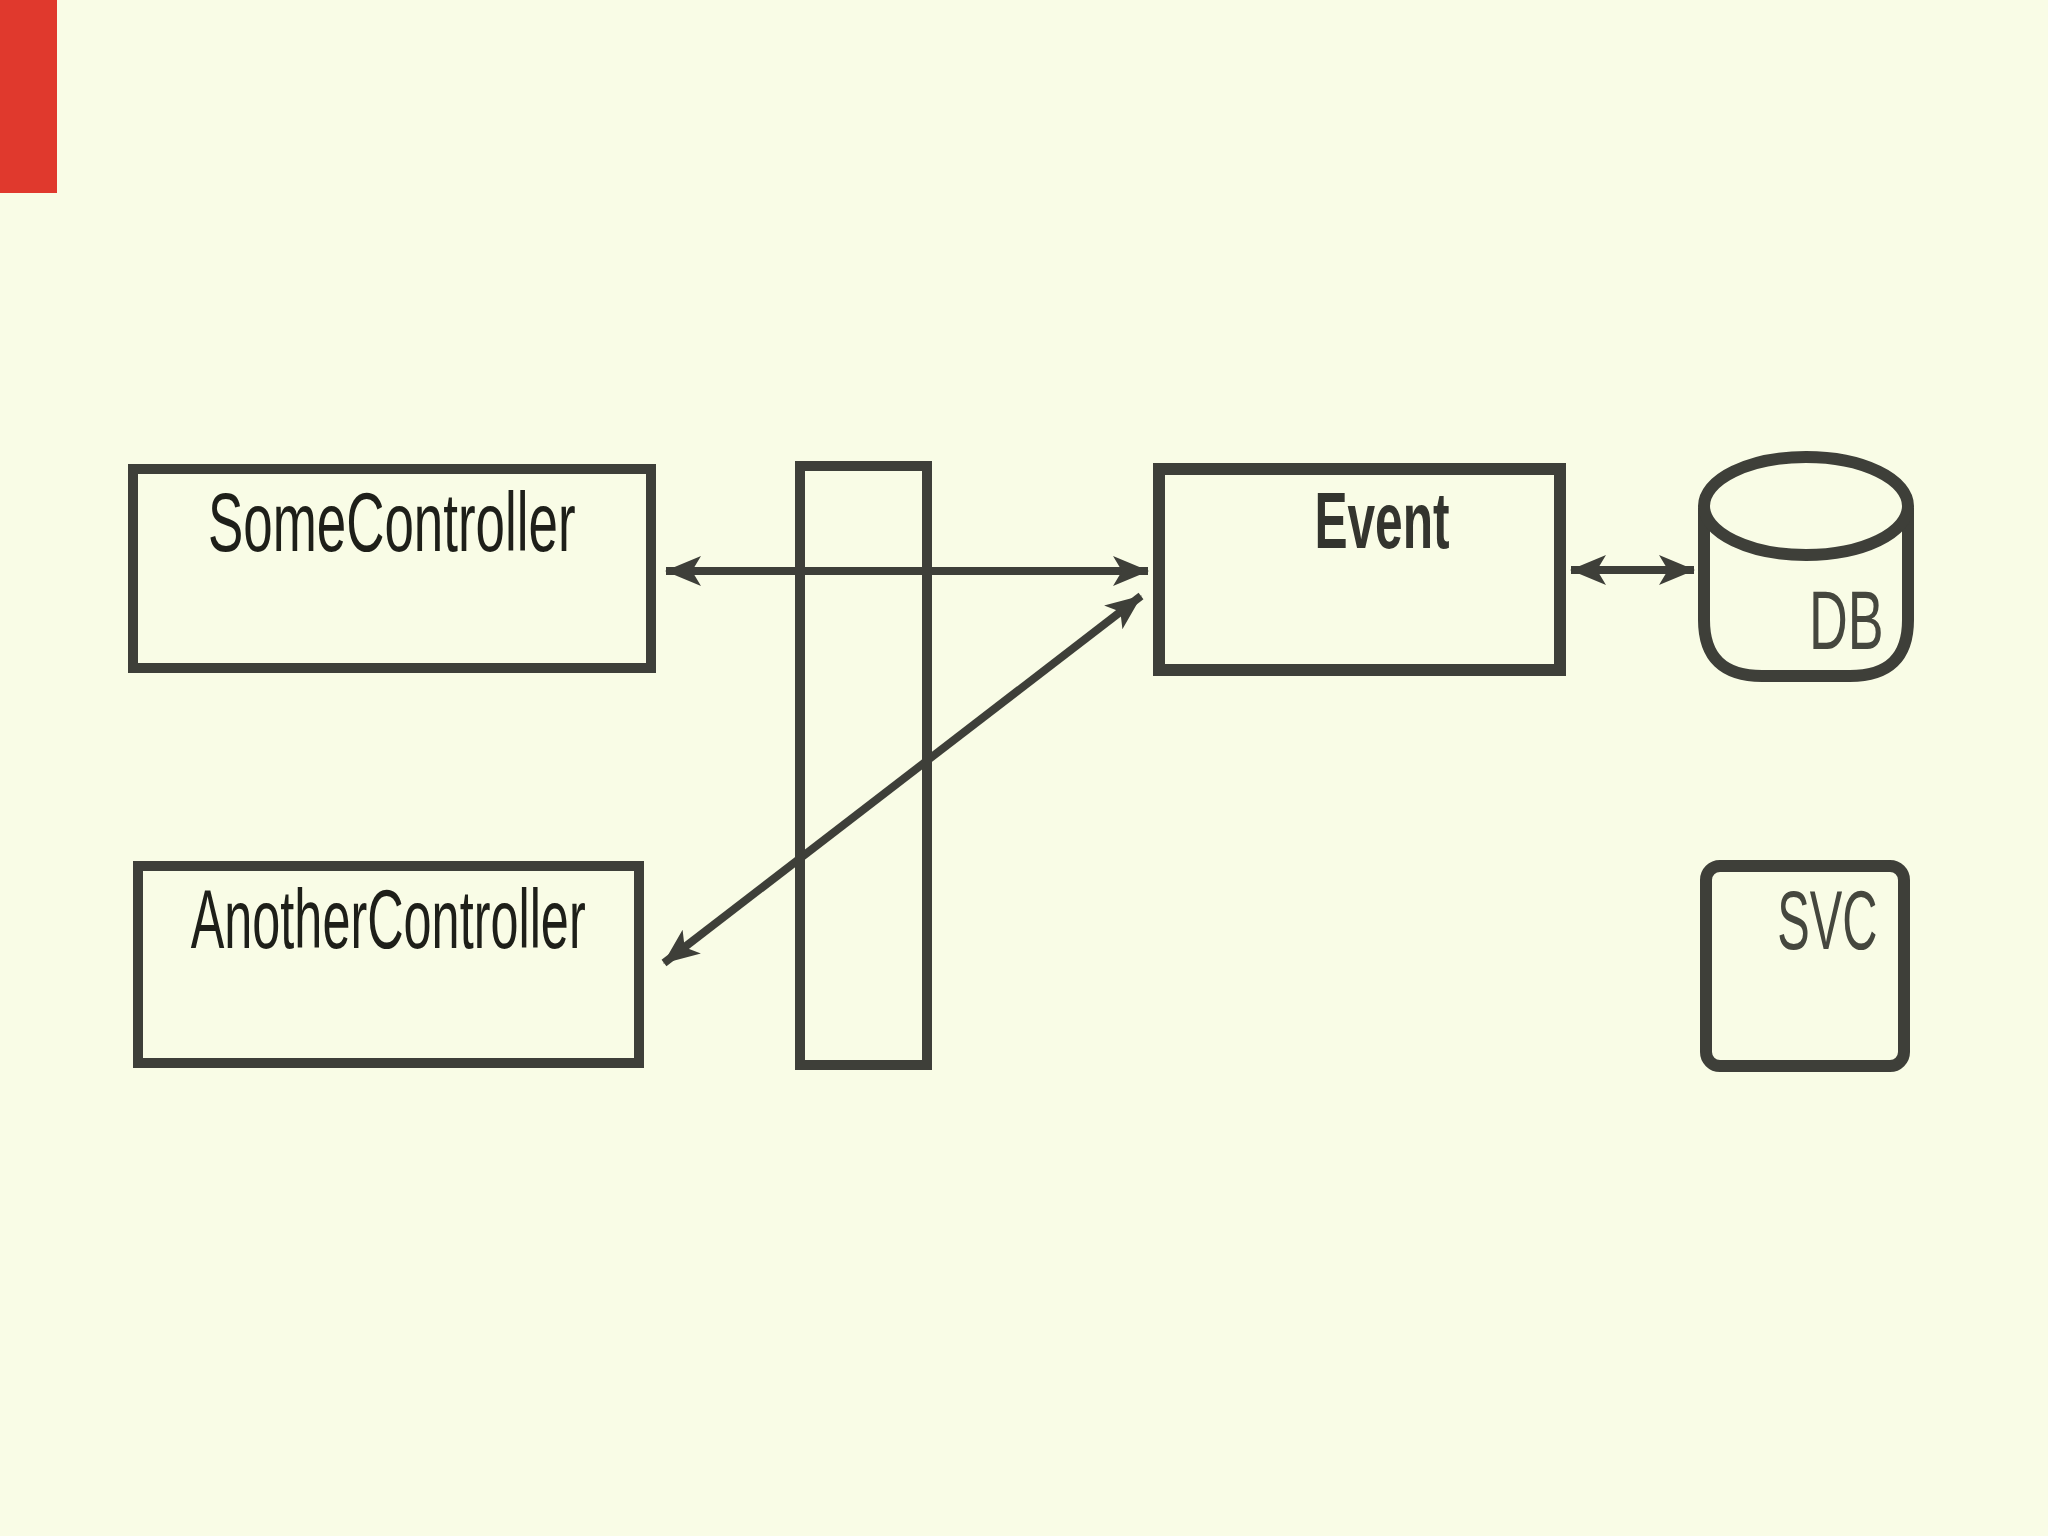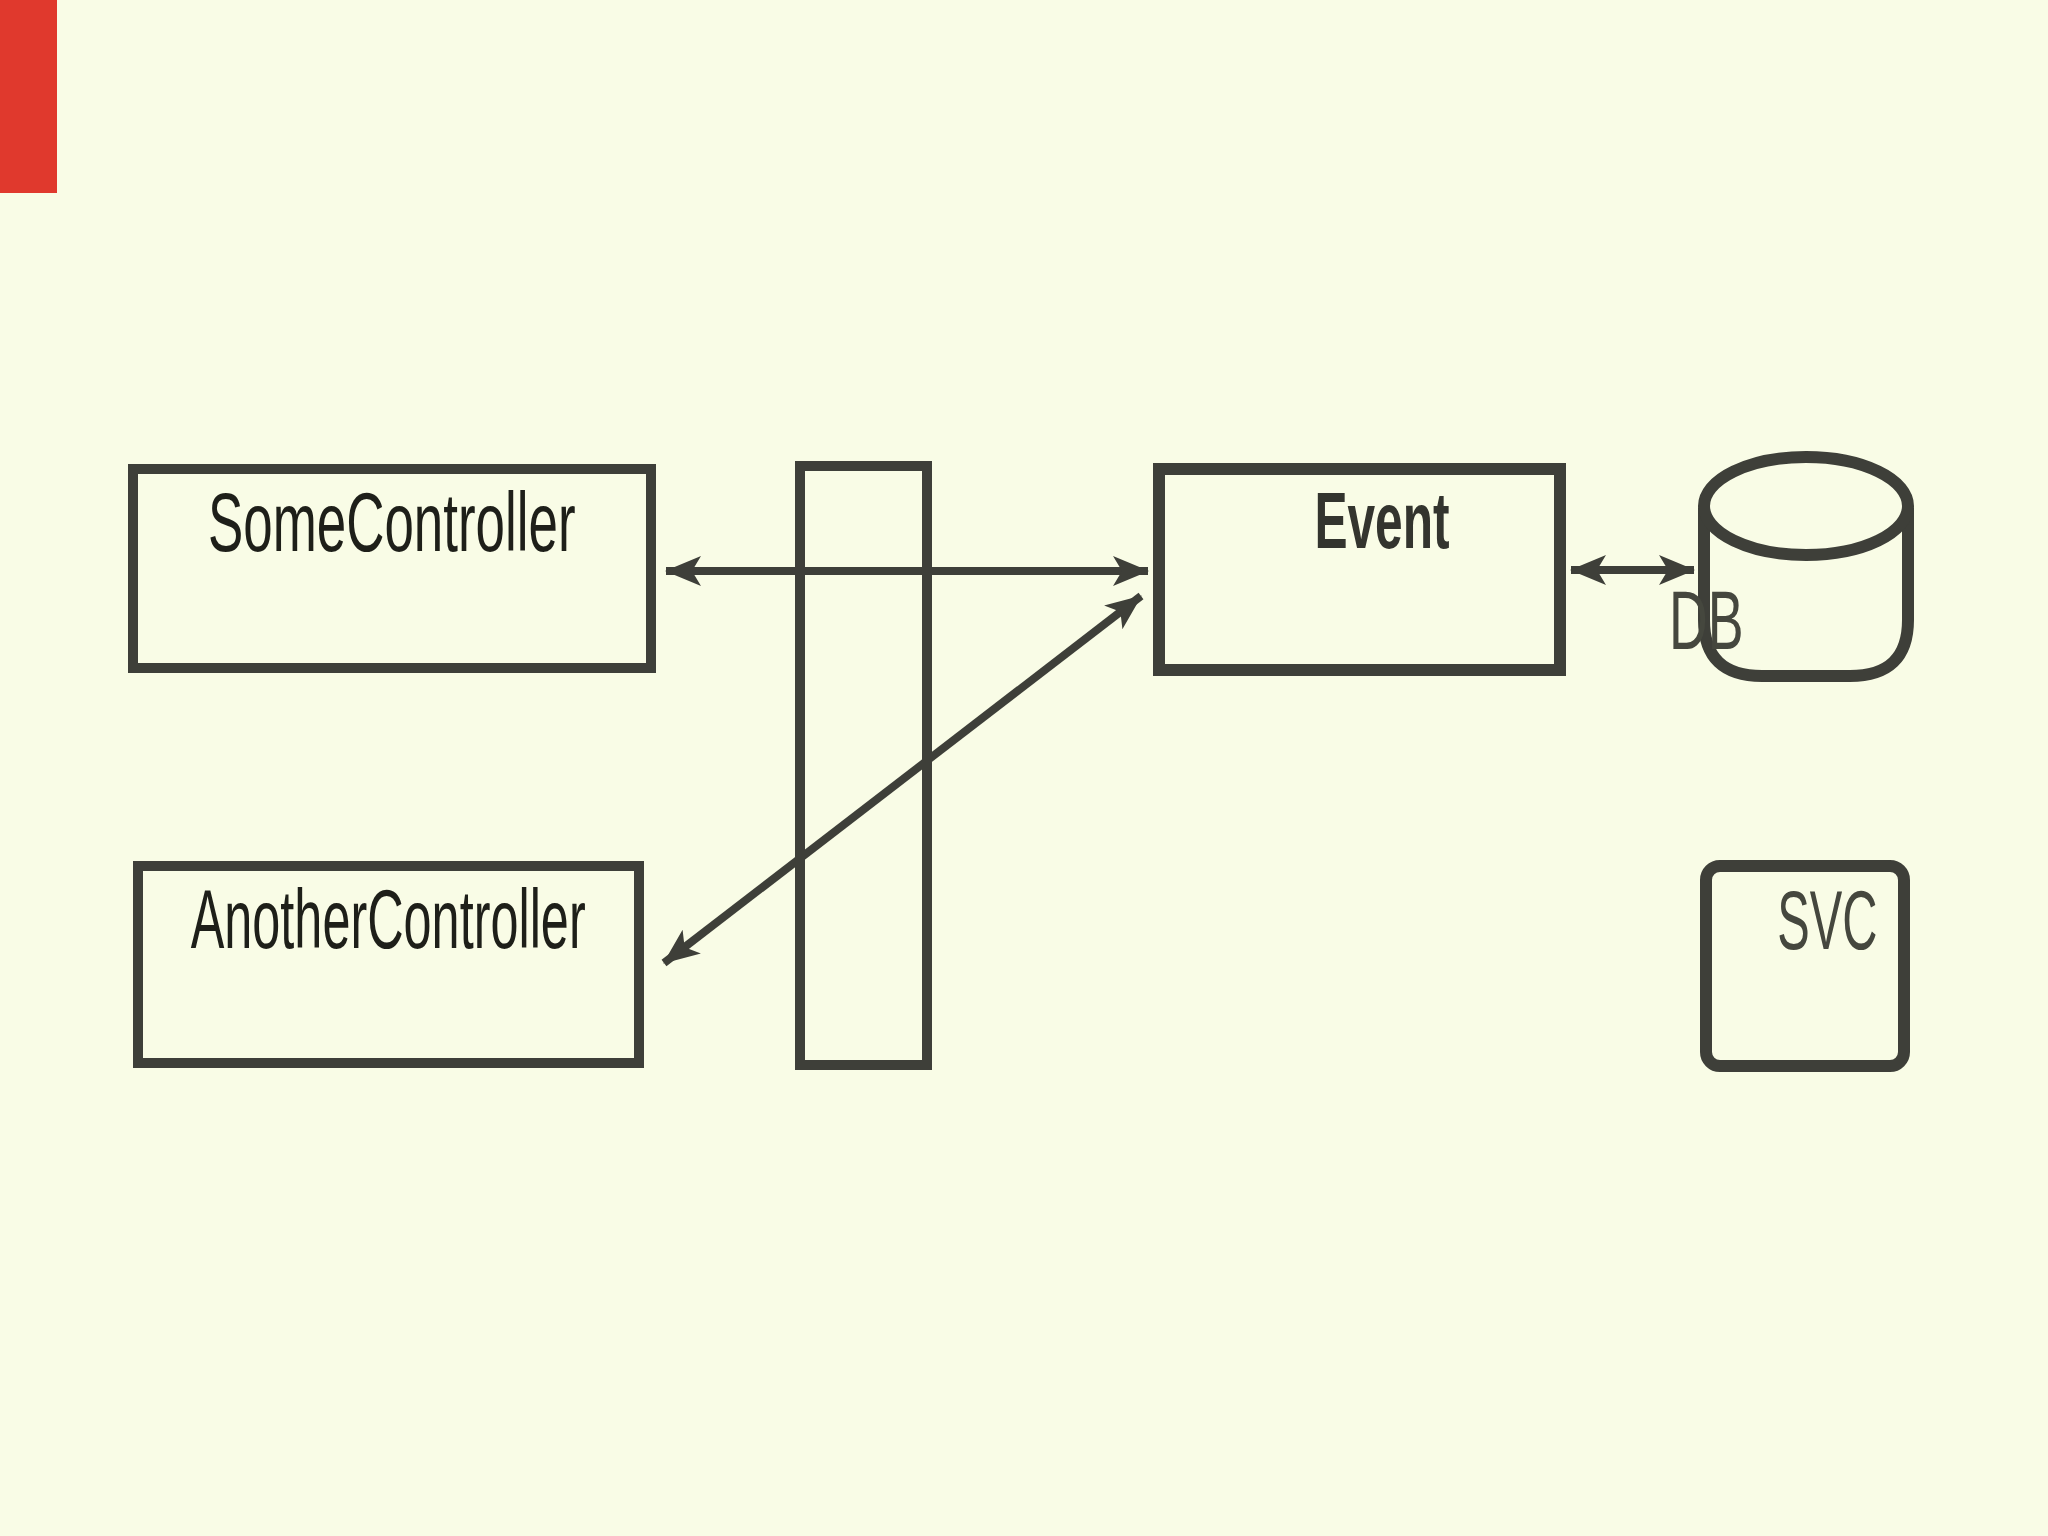--- a/index.html
+++ b/index.html
@@ -32,21 +32,21 @@
   .lbl.narrow  { transform: scaleX(0.60); }
   .lbl.bold    { font-weight: 700; font-size: 80px; transform: scaleX(0.62); color: #33342e; }
   .lbl.light   { color: #45473e; transform: scaleX(0.64); }
   .lbl.light-n { color: #45473e; transform: scaleX(0.58); }
 
   #some-controller    { left: 128px;  top: 464px; width: 528px; height: 209px; }
   #another-controller { left: 133px;  top: 861px; width: 511px; height: 207px; }
   #queue-bar          { left: 795px;  top: 461px; width: 137px; height: 609px; }
   #event-node         { left: 1153px; top: 463px; width: 413px; height: 213px; }
   #svc-node           { left: 1700px; top: 860px; width: 210px; height: 212px; border-radius: 20px; }
-  #db-label-wrap      { left: 1606px; top: 578px; width: 200px; height: 84px;
+  #db-label-wrap      { left: 1746px; top: 578px; width: 200px; height: 84px;
                         display: flex; align-items: center; justify-content: center; }
 
   #arrow-layer { left: 0; top: 0; width: 2048px; height: 1536px; }
 
   #slide-ribbon { left: 0; top: 0; width: 57px; height: 193px; background: #e0392d; }
 </style>
 </head>
 <body>
 
 <svg id="arrow-layer" class="abs" viewBox="0 0 2048 1536" xmlns="http://www.w3.org/2000/svg" aria-hidden="true">

